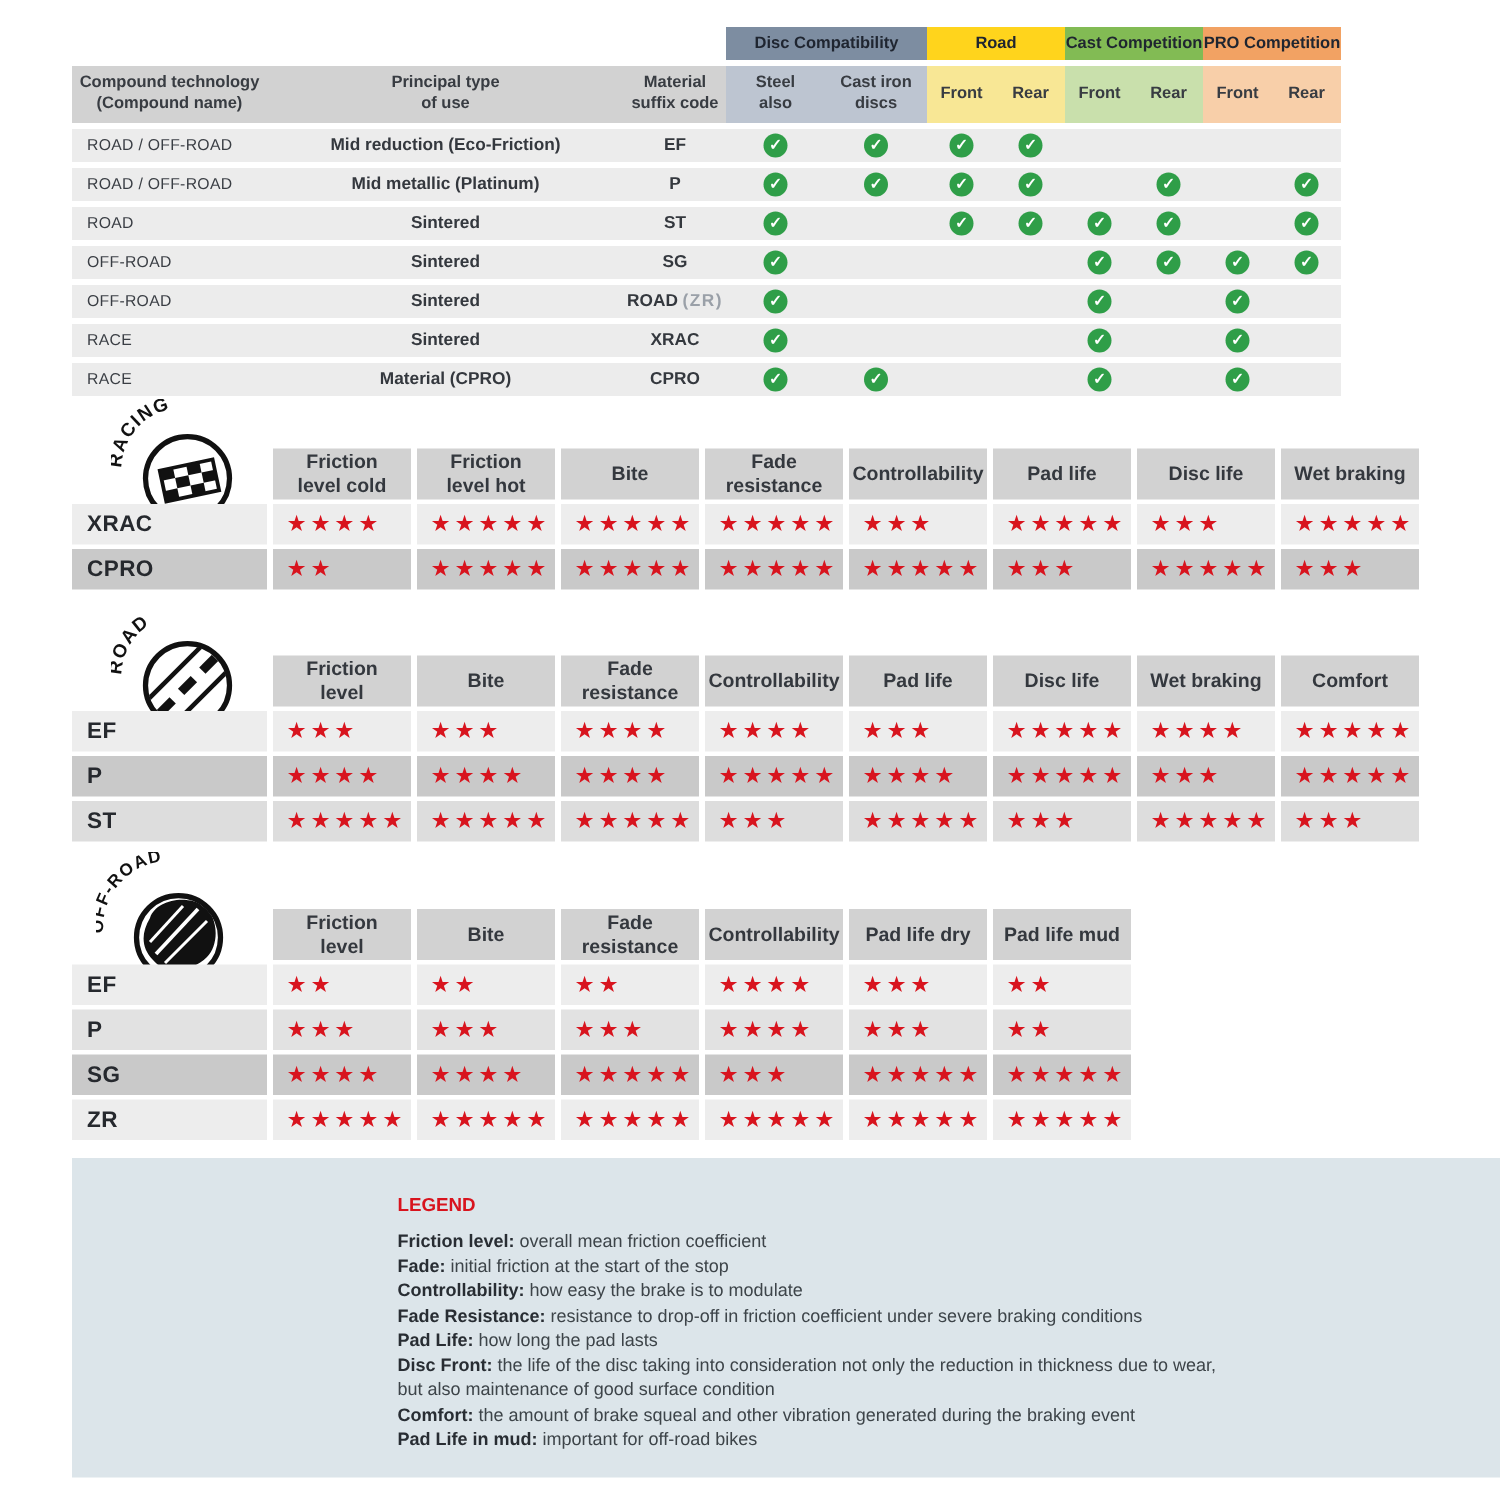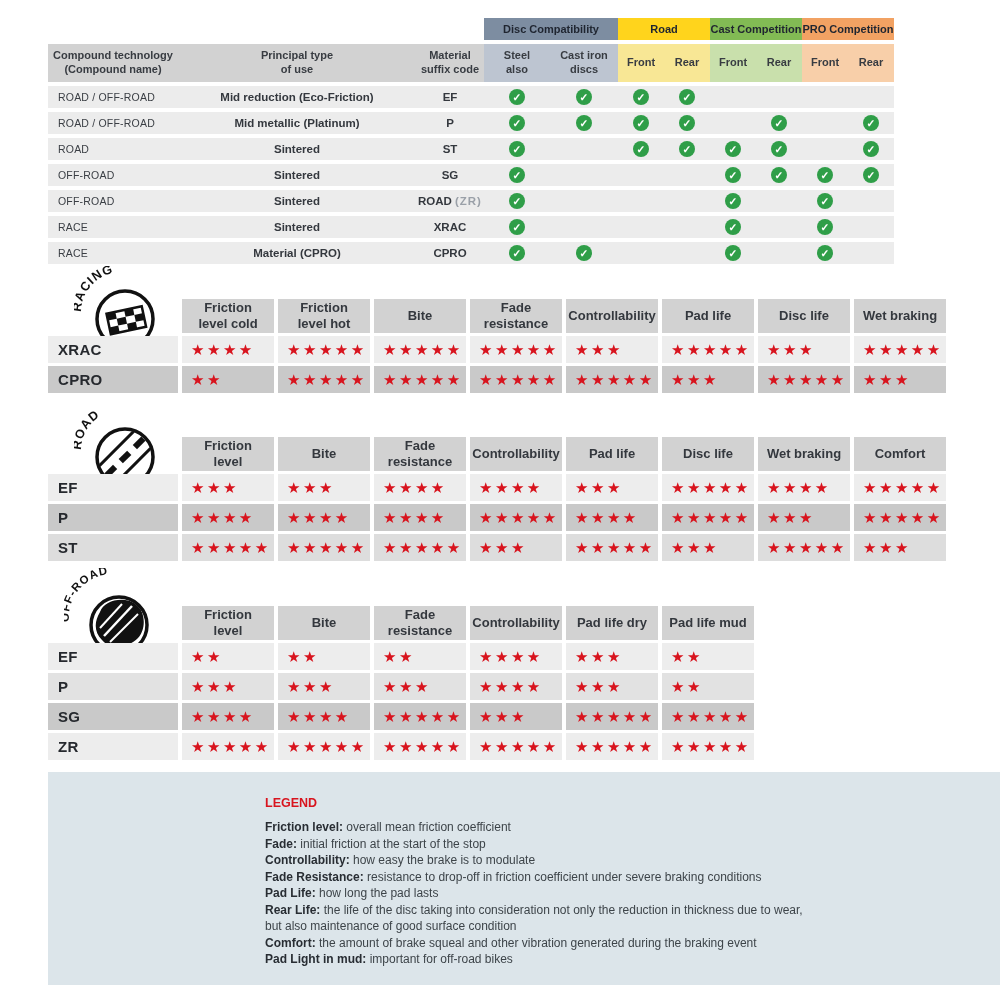--- a/index.html
+++ b/index.html
@@ -544,21 +544,21 @@
 
   <div class="legend" style="background: rgb(220, 229, 234);">
     <div class="legend-content">
       <div class="legend-title" style="color: rgb(216, 20, 30);">LEGEND</div>
       <div>
           <div class="lline"><b>Friction level: </b>overall mean friction coefficient</div>
           <div class="lline"><b>Fade: </b>initial friction at the start of the stop</div>
           <div class="lline"><b>Controllability: </b>how easy the brake is to modulate</div>
           <div class="lline"><b>Fade Resistance: </b>resistance to drop-off in friction coefficient under severe braking conditions</div>
           <div class="lline"><b>Pad Life: </b>how long the pad lasts</div>
-          <div class="lline"><b>Rear Life: </b>the life of the disc taking into consideration not only the reduction in thickness due to wear,</div>
+          <div class="lline"><b>Disc Front: </b>the life of the disc taking into consideration not only the reduction in thickness due to wear,</div>
           <div class="lline">but also maintenance of good surface condition</div>
           <div class="lline"><b>Comfort: </b>the amount of brake squeal and other vibration generated during the braking event</div>
-          <div class="lline"><b>Pad Light in mud: </b>important for off-road bikes</div>
+          <div class="lline"><b>Pad Life in mud: </b>important for off-road bikes</div>
         </div>
     </div>
   </div>
 
 </div>
 
 </body></html>

